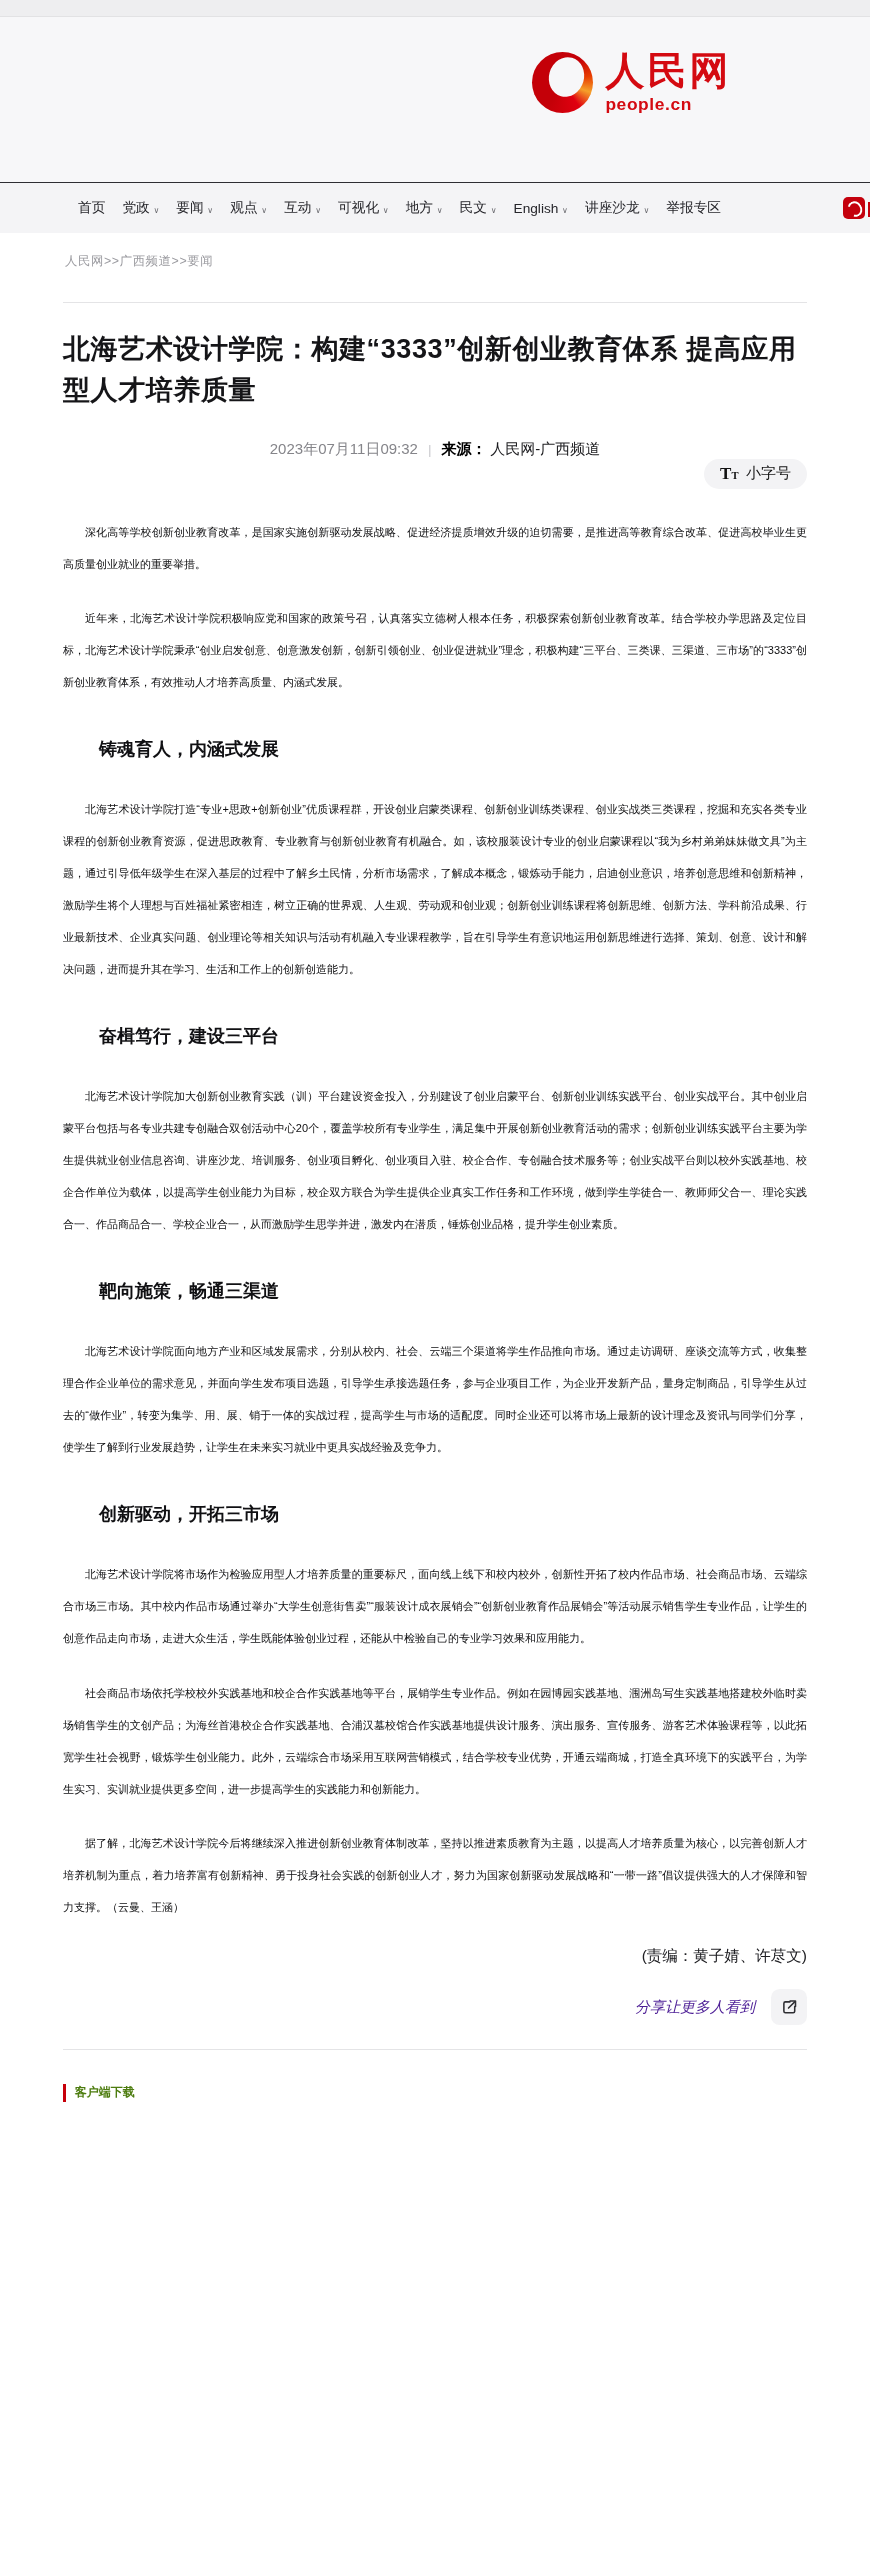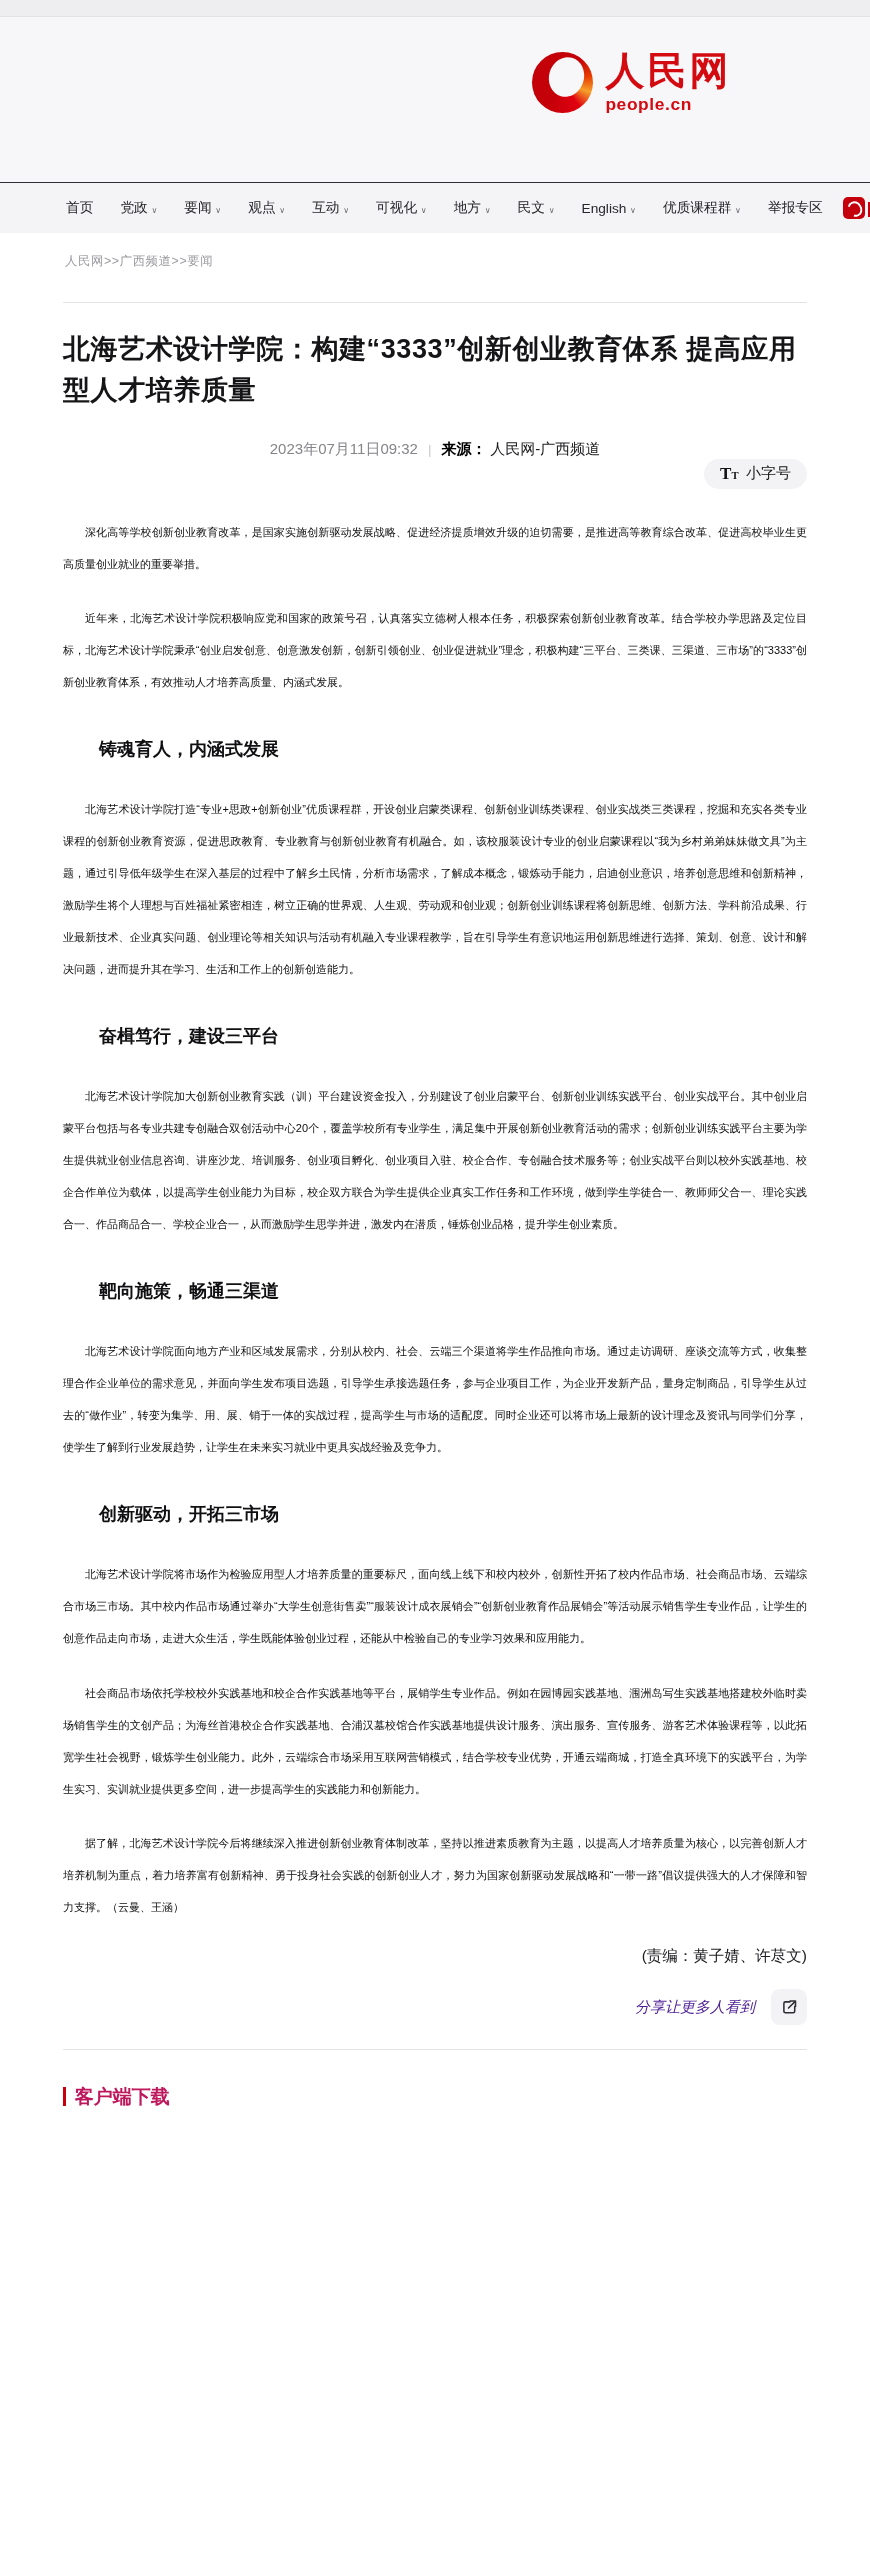--- a/index.html
+++ b/index.html
@@ -14,21 +14,21 @@
   .logo-mark{position:relative;width:61px;height:61px;border-radius:50%;
     background:conic-gradient(from 210deg,#c40008 0 52%,#e83c00 63%,#f5a02a 72%,#e00010 82%,#c40008 100%);}
   .logo-mark::before{content:"";position:absolute;left:17.4px;top:4.4px;width:35px;height:40px;border-radius:50%;
     background:#f7f7f9;transform:rotate(16deg);}
   .logo-text{display:flex;flex-direction:column;}
   .logo-cn{font-family:"Liberation Serif","DejaVu Serif",serif;font-size:39px;line-height:1;font-weight:700;color:#d40a11;letter-spacing:3.1px;}
   .logo-en{font-size:17.4px;font-weight:700;color:#d40a11;margin-top:3.7px;letter-spacing:0.6px;}
   .divider-dark{height:1.2px;background:#2e2e33;}
   
   .nav{height:50px;background:#f4f4f6;display:flex;align-items:center;padding-left:66px;position:relative;box-sizing:border-box;}
-  .nav-list{display:flex;align-items:center;gap:27px;list-style:none;margin:0;padding:0;}
+  .nav-list{display:flex;align-items:center;gap:17px;list-style:none;margin:12px;padding:0;}
   .nav-item{font-size:13.7px;color:#26262b;display:flex;align-items:center;gap:3.7px;cursor:pointer;white-space:nowrap;}
   .chev{display:inline-block;}
   .chev::after{content:"\2228";font-size:8px;color:#6b6b70;position:relative;top:0.6px;}
   .swirl-sq{width:22.4px;height:22.4px;border-radius:5px;background:#c4000d;position:relative;flex:0 0 auto;}
   .swirl-sq::after{content:"";position:absolute;left:5px;top:3.7px;width:10px;height:11.8px;border-radius:50%;
     border:2.5px solid #fff;border-left-color:transparent;transform:rotate(-30deg);}
   .nav-app{position:absolute;right:5px;top:13.7px;cursor:pointer;}
   .nav-sliver{position:absolute;right:0;top:18.6px;width:2.5px;height:15px;background:#c4000d;}
   
   .breadcrumb-wrap{padding:20px 0 0 65px;height:35px;box-sizing:content-box;}
@@ -52,21 +52,21 @@
   .article .blk-h{font-size:18px;line-height:25px;font-weight:700;color:#101013;text-indent:2em;margin:39px 0 31px;}
   .byline{margin-top:7.5px;text-align:right;font-size:15.5px;color:#202024;}
   .share-row{margin-top:22.4px;display:flex;justify-content:flex-end;align-items:center;gap:16px;}
   .share-label{font-size:15px;color:#4c1d95;font-style:italic;}
   .share-btn{width:36px;height:36px;border-radius:8.7px;background:#f3f3f5;display:flex;align-items:center;justify-content:center;border:none;cursor:pointer;}
   .bottom-divider{border:none;border-top:0.6px solid #e4e4e6;margin:23.6px 0 0;}
   
   .apps{margin-top:34px;}
   .apps-header{display:flex;align-items:center;gap:8.7px;}
   .apps-bar{width:3.1px;height:18.6px;background:#c7000a;}
-  .apps-title{font-size:19px;font-weight:700;color:#be185d;}
+  .apps-title{font-size:12px;font-weight:700;color:#4d7c0f;}
 </style>
 </head>
 <body>
 
 <div class="top-strip"></div>
 
 <header class="site-header">
   <div class="logo">
     <div class="logo-mark"></div>
     <div class="logo-text">
@@ -111,21 +111,21 @@
       </li>
       <li class="nav-item">
         <span>民文</span>
         <span class="chev"></span>
       </li>
       <li class="nav-item">
         <span>English</span>
         <span class="chev"></span>
       </li>
       <li class="nav-item">
-        <span>优质课程群</span>
+        <span>讲座沙龙</span>
         <span class="chev"></span>
       </li>
       <li class="nav-item">
         <span>举报专区</span>
 
       </li>
     </ul>
   <div class="swirl-sq nav-app"></div>
   <div class="nav-sliver"></div>
 </nav>

